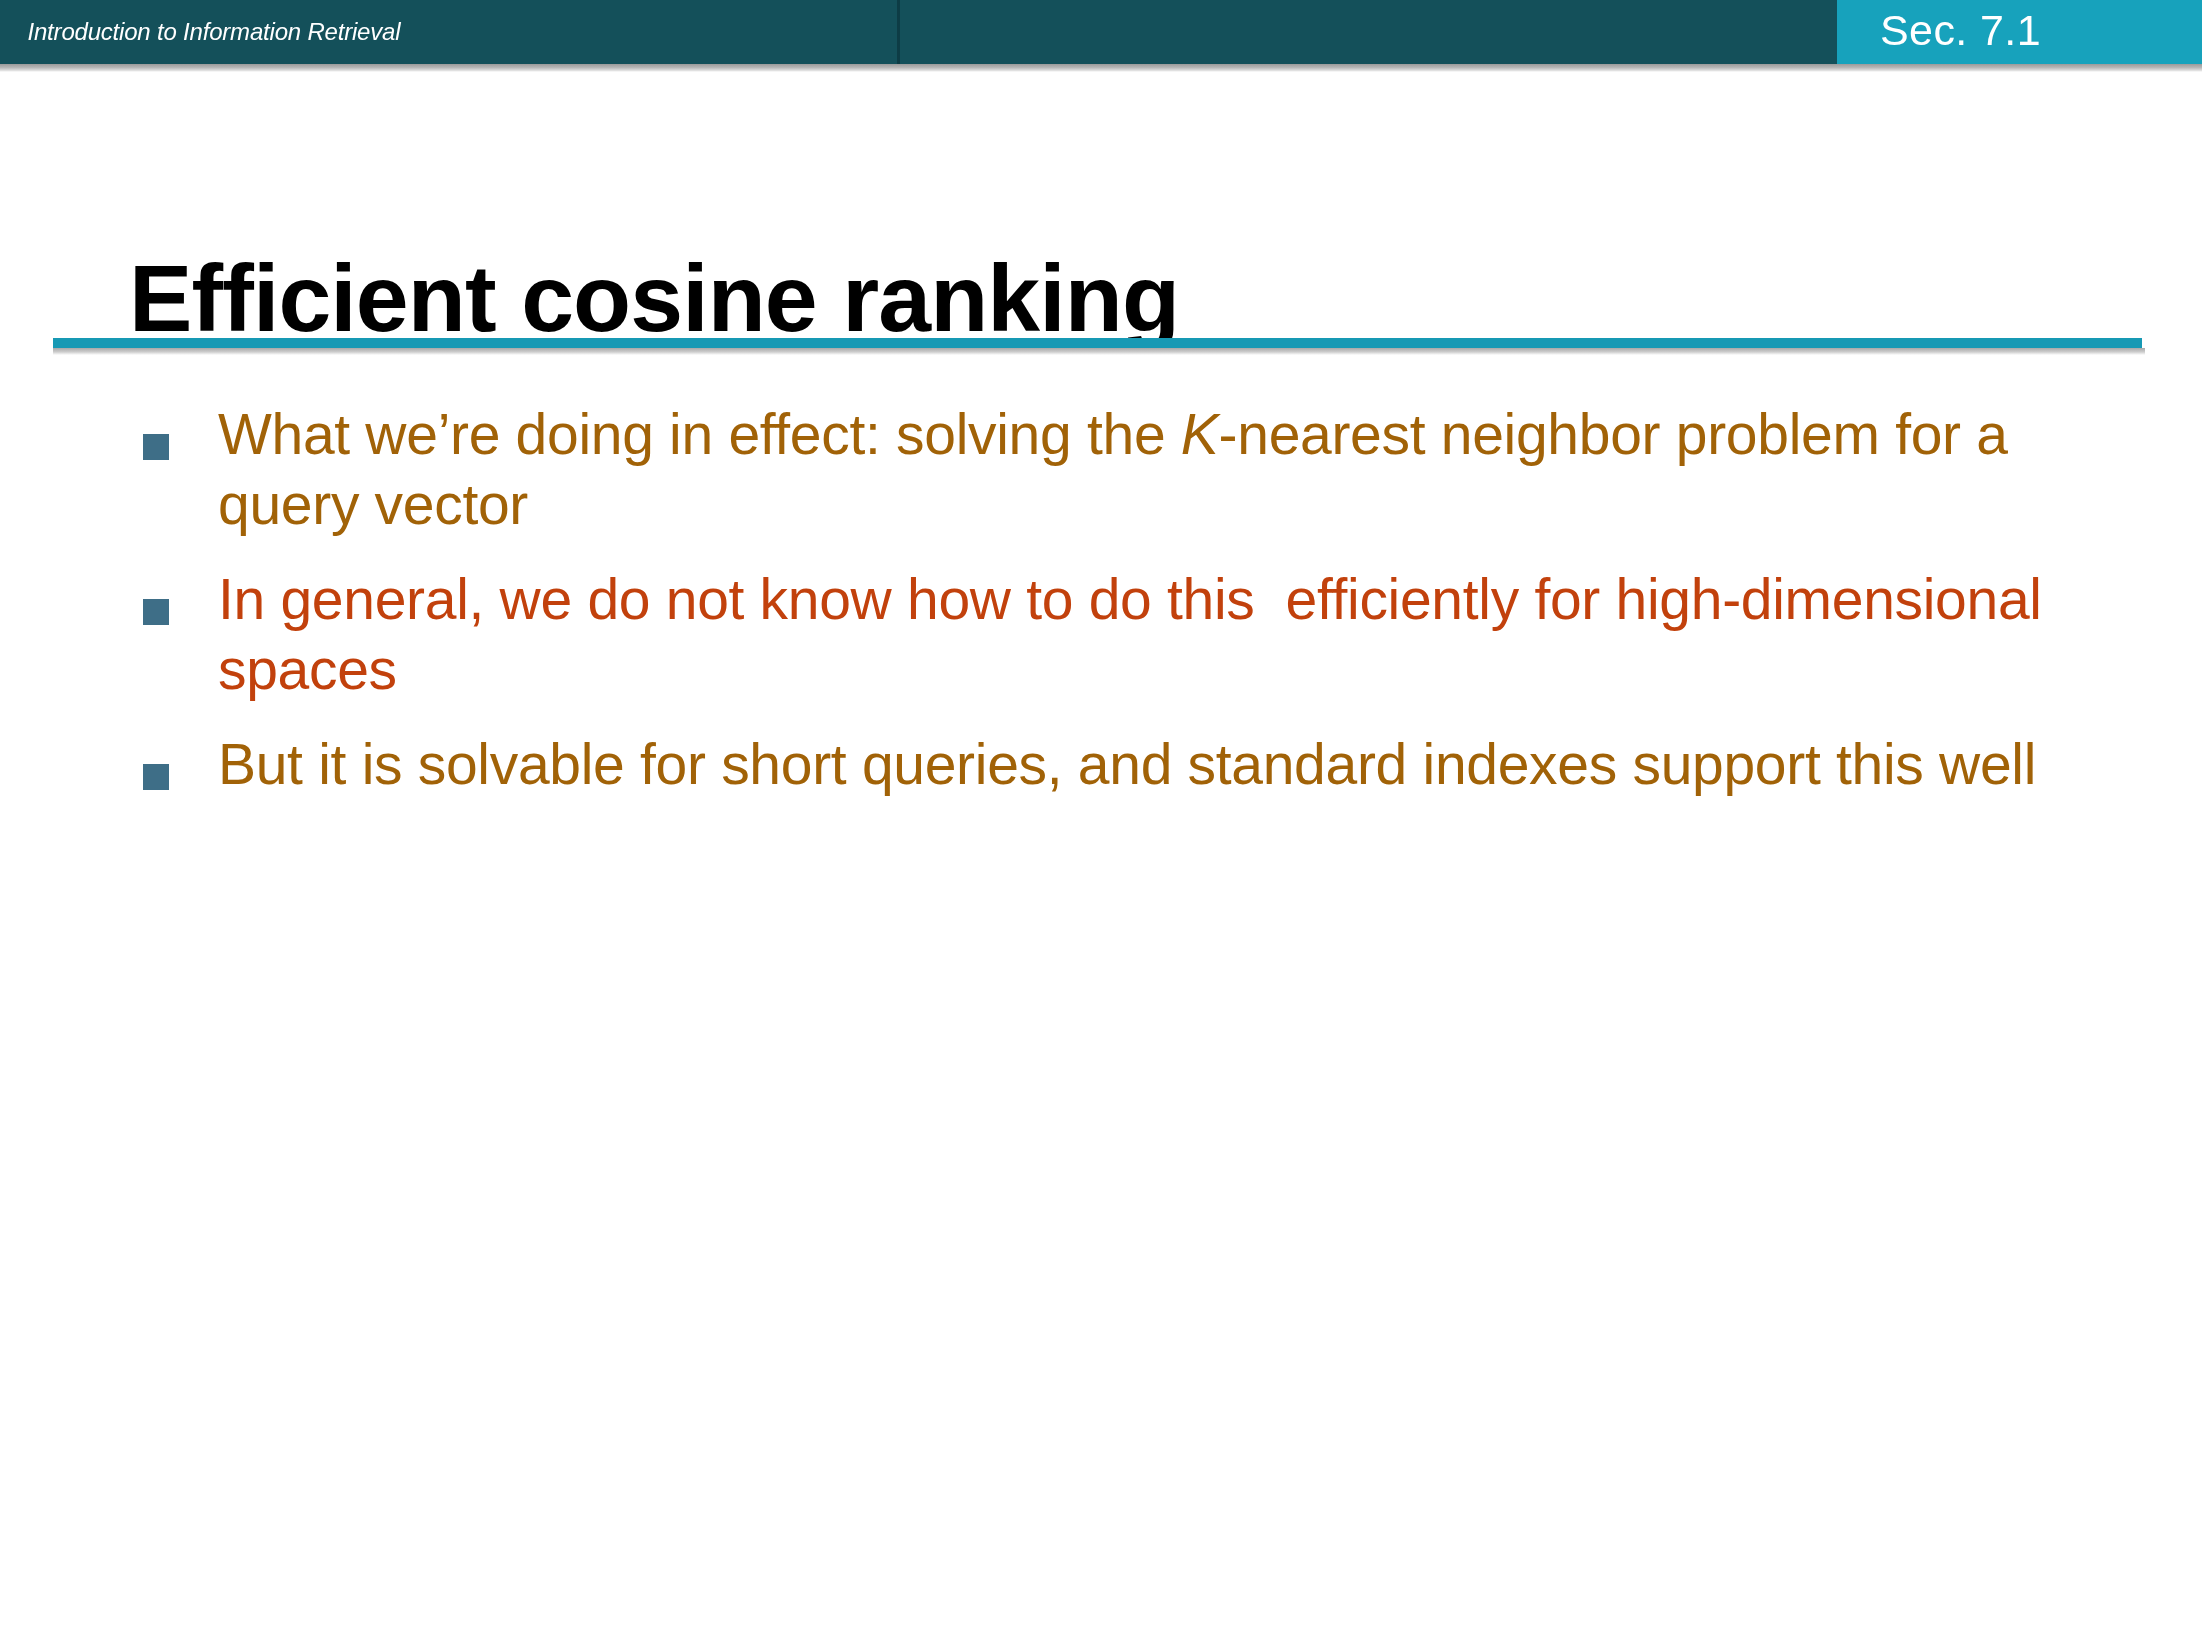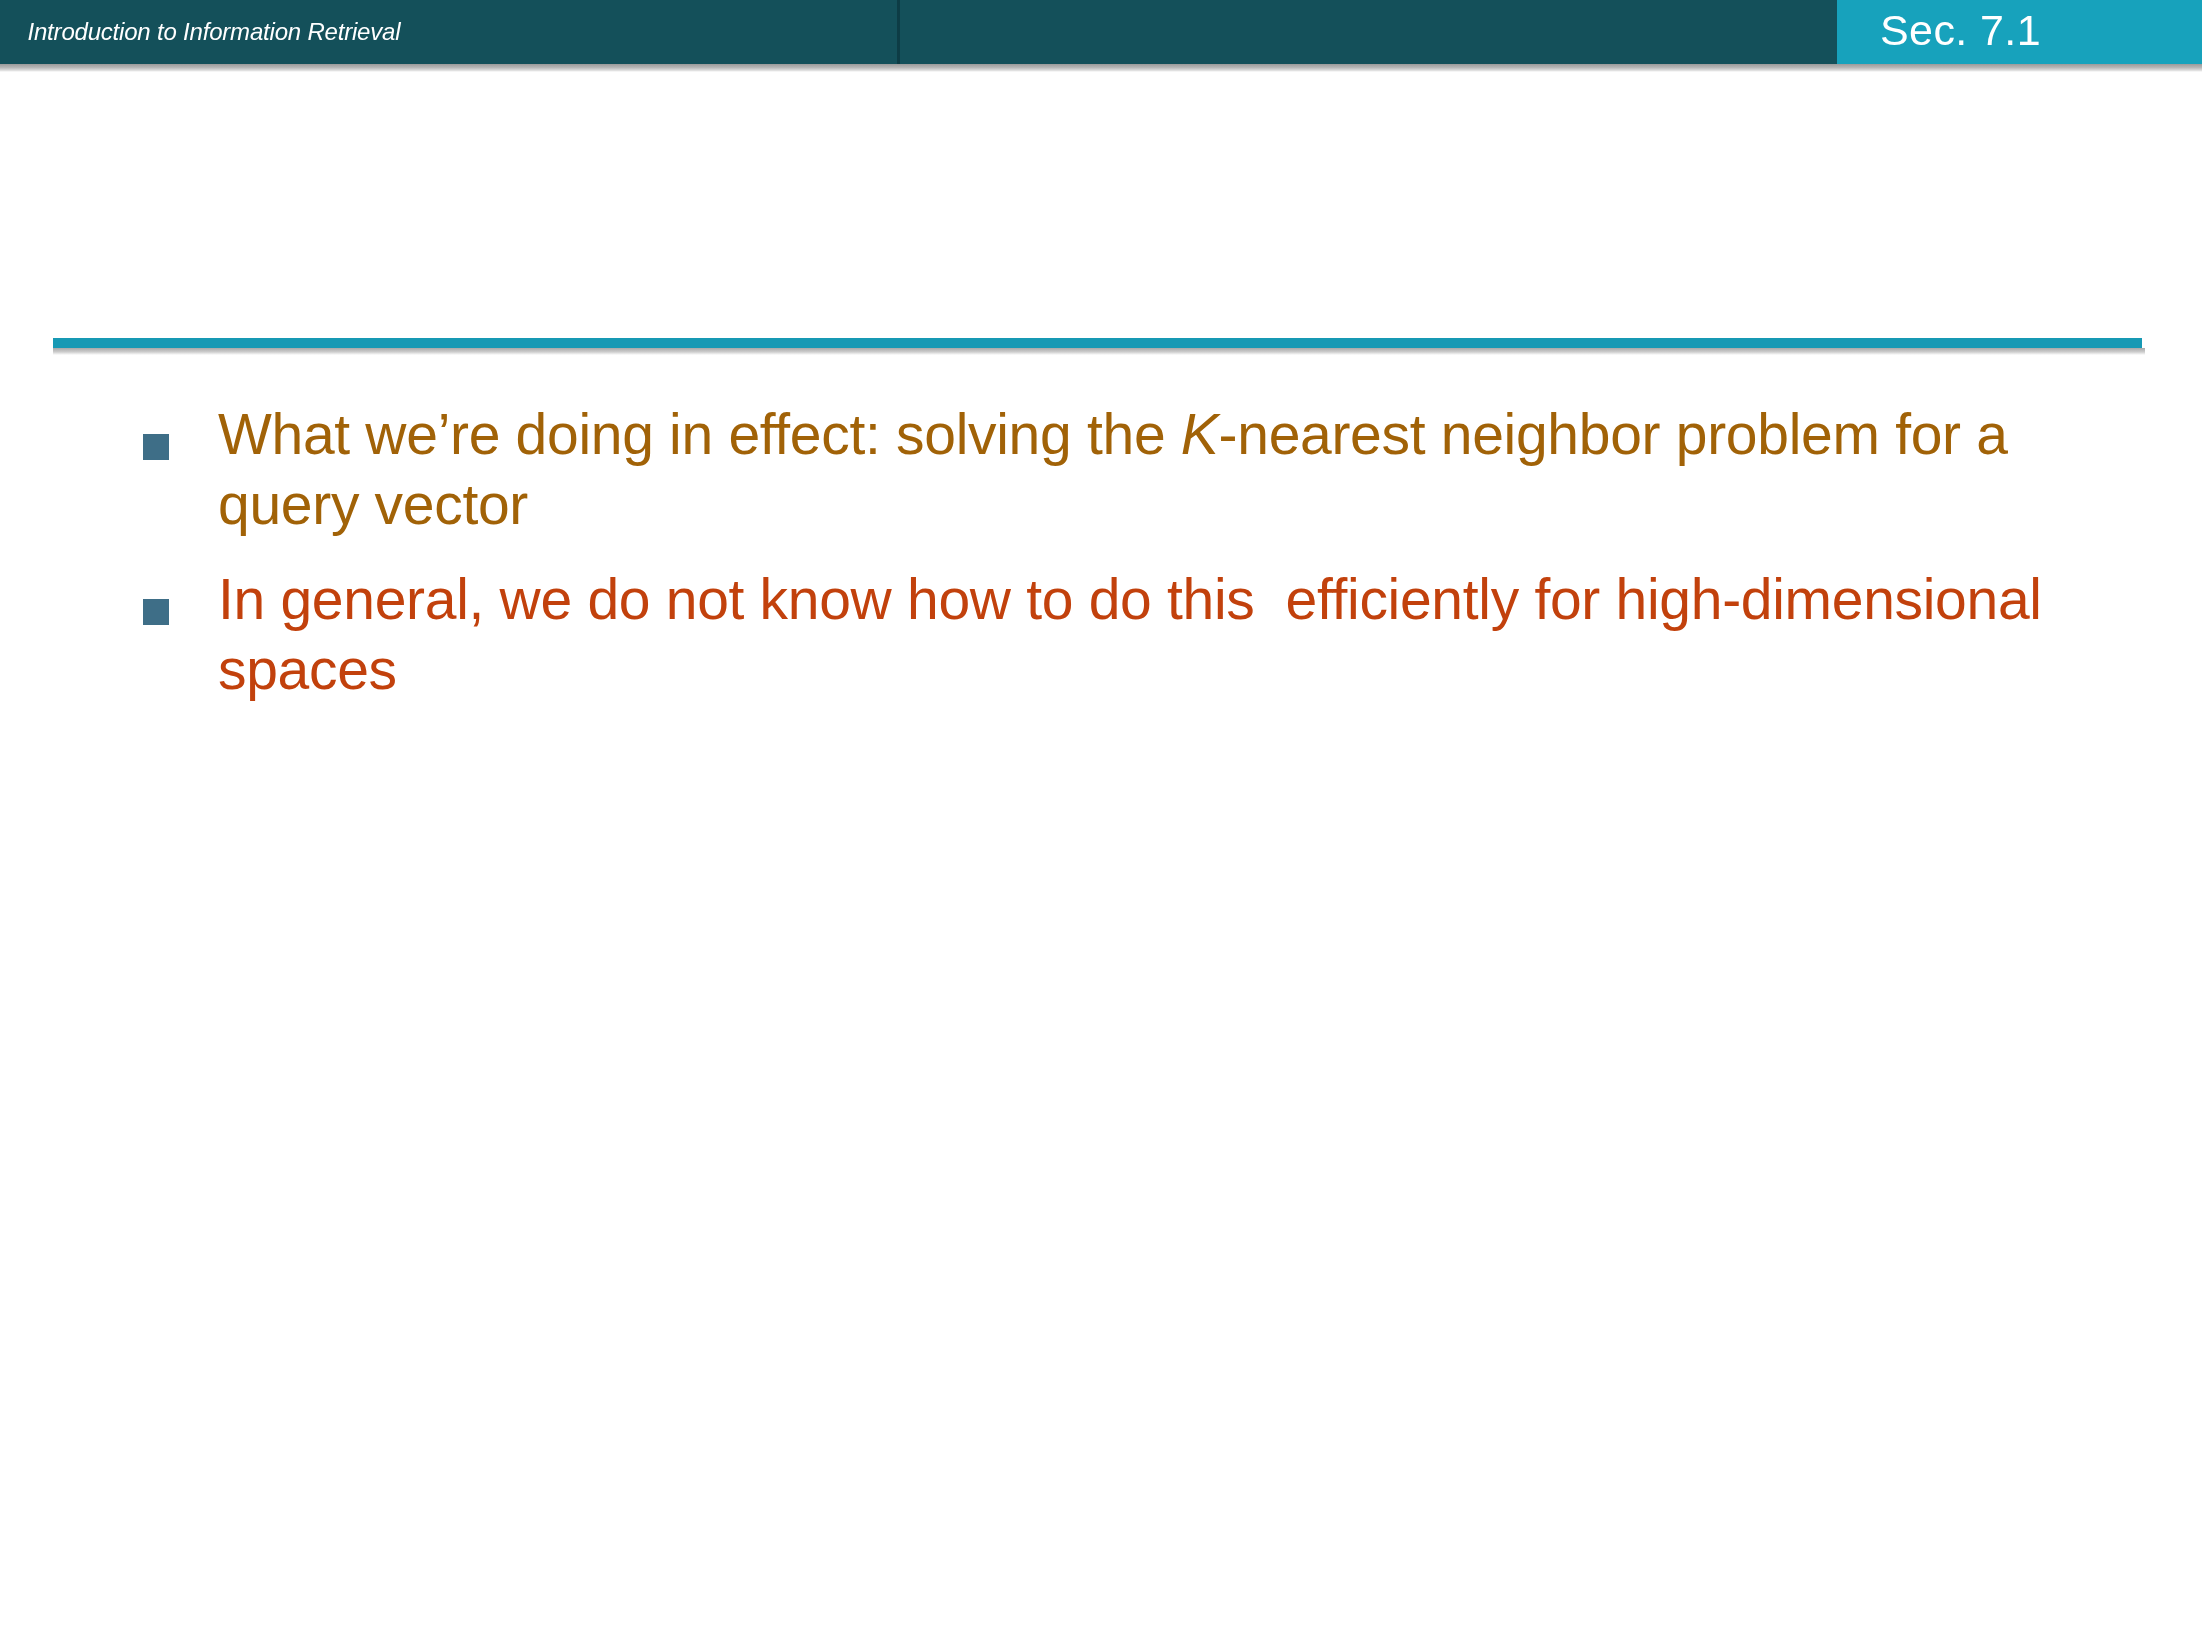--- a/index.html
+++ b/index.html
@@ -147,31 +147,36 @@
 <div class="slide">
 
   <div class="header-bar"></div>
   <div class="header-divider"></div>
   <div class="header-bar-shadow"></div>
   <div class="header-title">Introduction to Information Retrieval</div>
 
   <div class="sec-box"></div>
   <div class="sec-label">Sec. 7.1</div>
 
+  <h1 class="slide-title">Efficient cosine ranking</h1>
   <div class="title-rule"></div>
   <div class="title-rule-shadow"></div>
 
   <div class="body-list">
 
     <div class="bullet-row">
       <span class="bullet-marker"></span>
       <span class="bullet-text"><span>What we’re doing in effect: solving the </span><span class="ital">K</span><span>-nearest neighbor problem for a query vector</span></span>
     </div>
 
     <div class="bullet-row">
       <span class="bullet-marker"></span>
       <span class="bullet-text red">In general, we do not know how to do this  efficiently for high-dimensional spaces</span>
     </div>
 
+    <div class="bullet-row">
+      <span class="bullet-marker"></span>
+      <span class="bullet-text">But it is solvable for short queries, and standard indexes support this well</span>
+    </div>
 
   </div>
 </div>
 
 
 </body></html>

